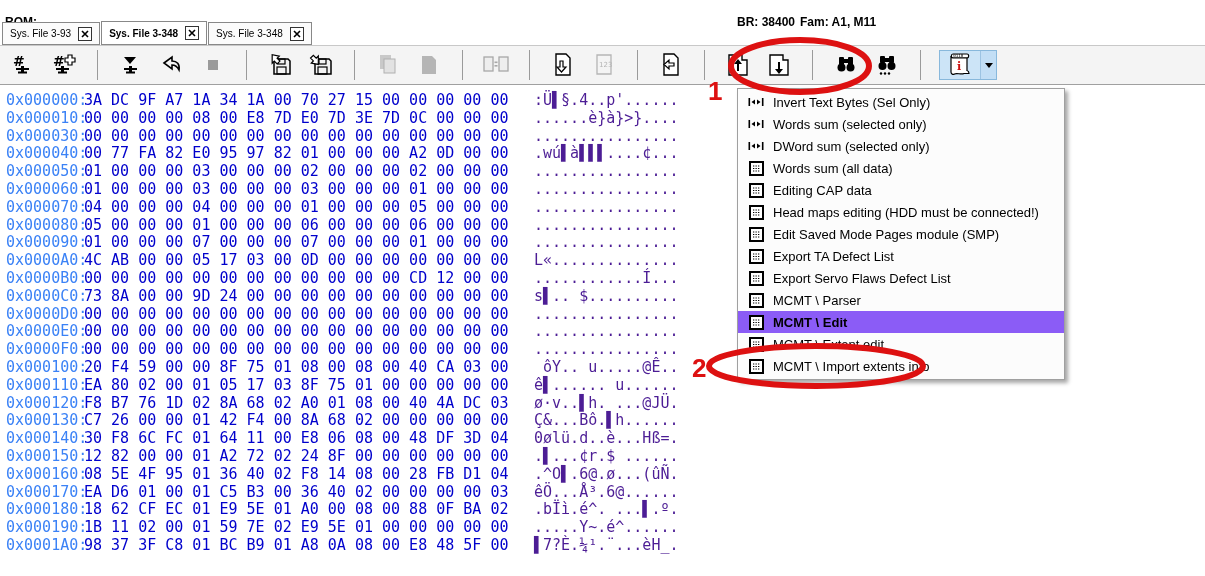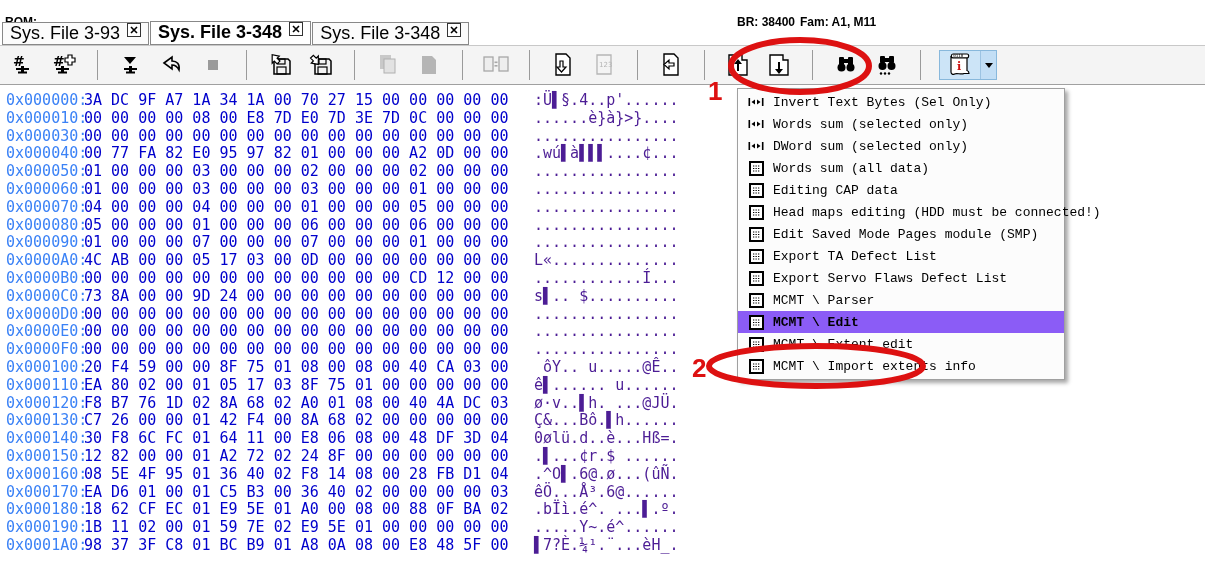--- a/index.html
+++ b/index.html
@@ -10,23 +10,23 @@
   
   .topbar { position:absolute; left:0; top:12px; width:1205px; height:20px; background:#fff; }
   .topbar span { position:absolute; top:3px; font-size:12px; font-weight:bold; color:#000; }
   .rom-label { left:5px; }
   .br-label  { left:709px;padding-left:28px; }
   .fam-label { left:800px; }
 
   
   .tabbar { position:absolute; left:0; top:20px; width:1205px; height:25px;
             display:flex; align-items:flex-end; padding-left:2px; }
-  .tab { display:inline-flex; height:23px; padding:0 7px;
+  .tab { display:inline-flex; align-items:center; height:23px; padding:0 7px;
          border:1px solid #888; background:#fbfbfb; margin-right:1px;
-         font-size:18px; color:#000; cursor:default; }
+         font-size:10px; color:#000; cursor:default; }
   .tab.active { font-weight:bold; background:#fff; height:24px; }
   .tab-close { width:14px; height:14px; border:1px solid #333; background:#fff;
                display:inline-flex; align-items:center; justify-content:center;
                margin-left:7px; }
   .tab-close svg { display:block; }
 
   
   .toolbar { position:absolute; left:0; top:45px; width:1205px; height:40px;
              background:#f4f4f4; border-top:1px solid #c8c8c8; border-bottom:1px solid #a0a0a0;
              display:flex; align-items:center; }
@@ -47,21 +47,21 @@
   .hex-row { height:17.8px; line-height:17.8px; white-space:pre; }
   .hex-addr  { display:inline-block; width:84px; padding-left:6px; color:#3b82f6; }
   .hex-bytes { display:inline-block; width:450px; color:#0000cc; }
   .hex-ascii { color:#4c1d95; }
 
   
   .menu { position:absolute; left:737px; top:88px; width:328px;
           background:#fcfcfc; border:1px solid #a0a0a0;
           box-shadow:3px 3px 4px rgba(0,0,0,0.35); padding:2px 0; z-index:5; }
   .menu-item { height:22px; display:flex; align-items:center; font-size:13px; color:#000;
-               cursor:default;font-family:Liberation Mono, monospace; }
+               cursor:default; }
   .menu-item .mi-icon { width:18px; height:16px; margin-left:9px; display:flex;
                         align-items:center; justify-content:center; flex:0 0 auto; }
   .menu-item .mi-label { margin-left:8px; white-space:nowrap; }
   .menu-item.highlighted { background:#8b5cf6; }
   .menu-item.highlighted .mi-label { font-weight:bold; }
 
   
   .annotations { position:absolute; left:0; top:0; width:1205px; height:576px;
                  pointer-events:none; z-index:10; }
 </style>

